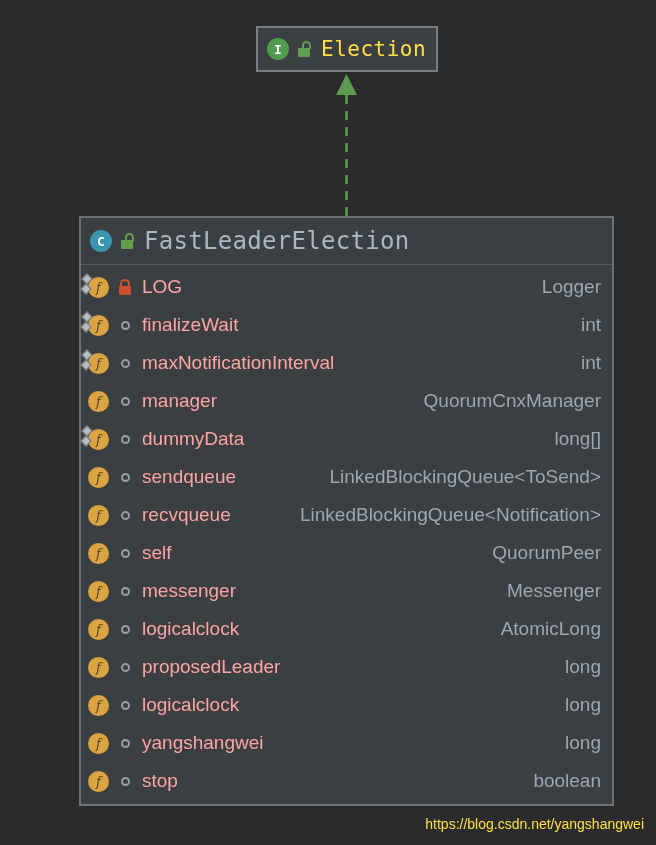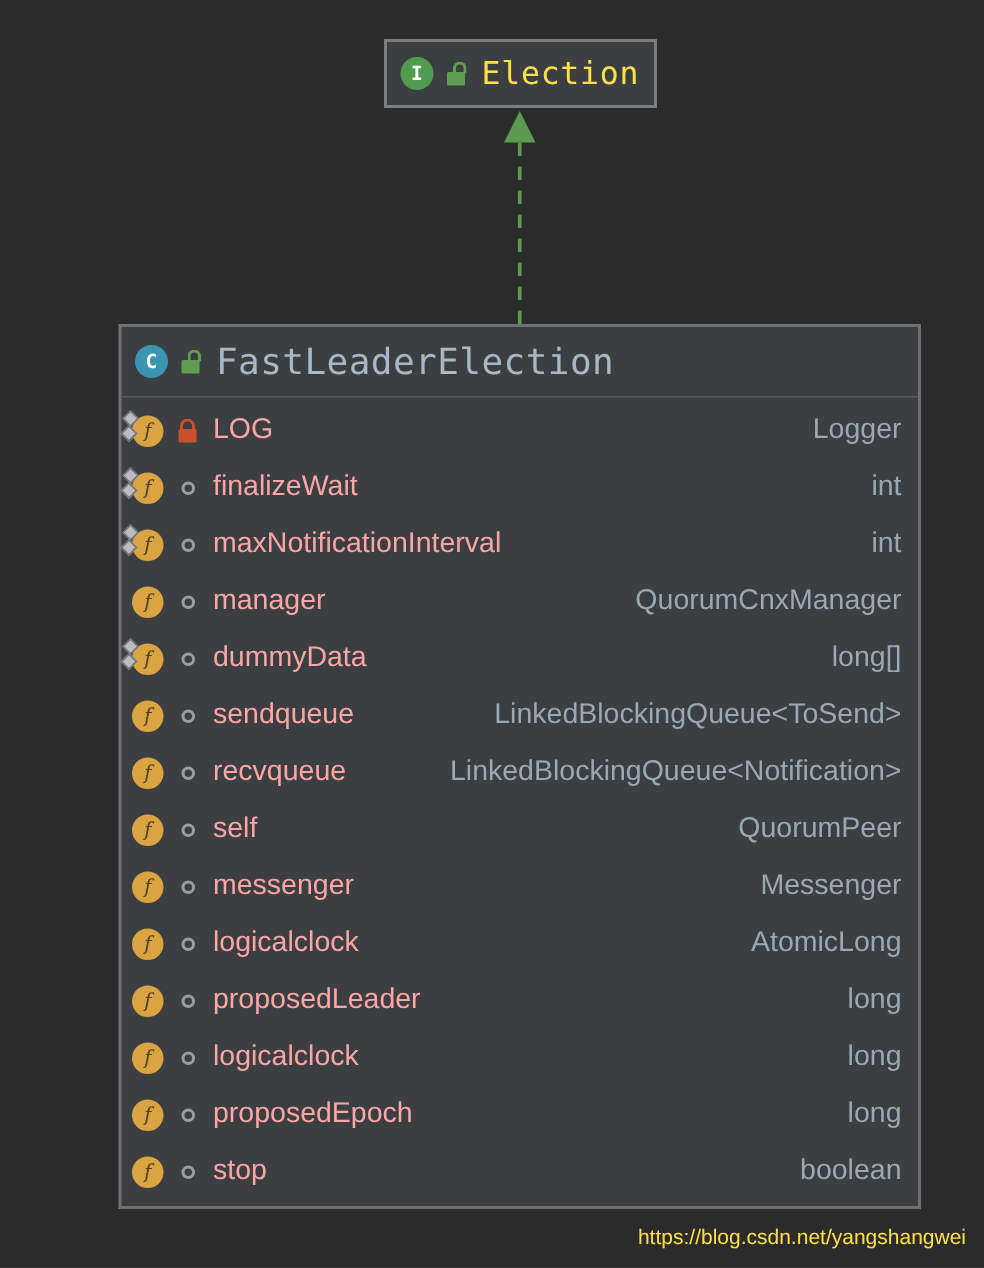--- a/index.html
+++ b/index.html
@@ -380,21 +380,21 @@
           <span class="member-spacer"></span>
           <span class="member-type">long</span>
         </div>
         <div class="member-row">
           <span class="icon-wrap">
             <span class="icon-field">f</span>
           </span>
           <span class="vis-slot">
             <span class="vis-dot"></span>
           </span>
-          <span class="member-name">proposedEpoch</span>
+          <span class="member-name">yangshangwei</span>
           <span class="member-spacer"></span>
           <span class="member-type">long</span>
         </div>
         <div class="member-row">
           <span class="icon-wrap">
             <span class="icon-field">f</span>
           </span>
           <span class="vis-slot">
             <span class="vis-dot"></span>
           </span>

